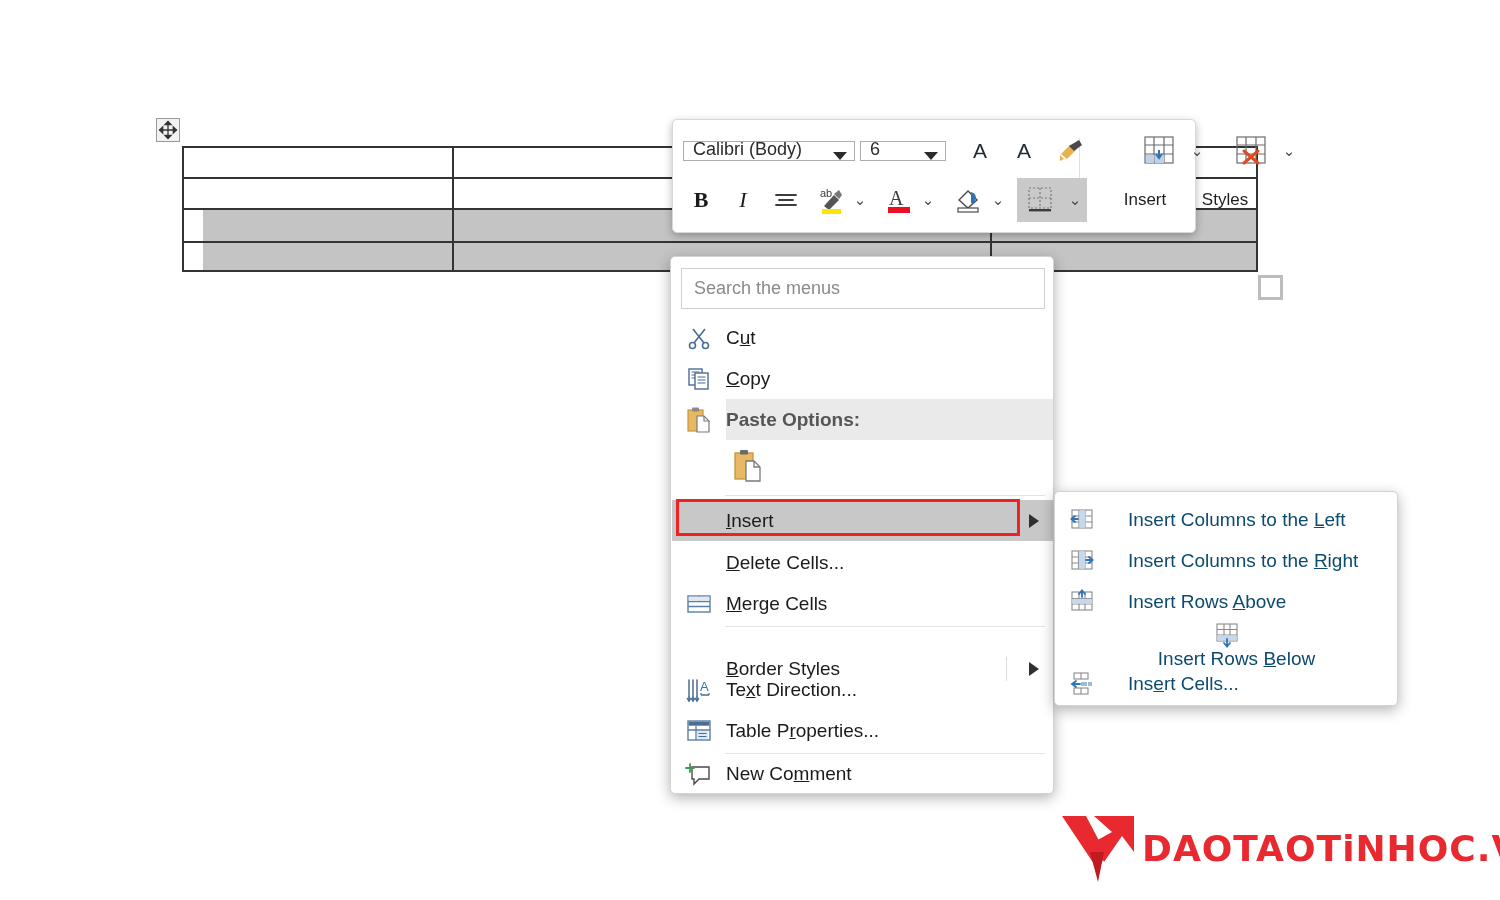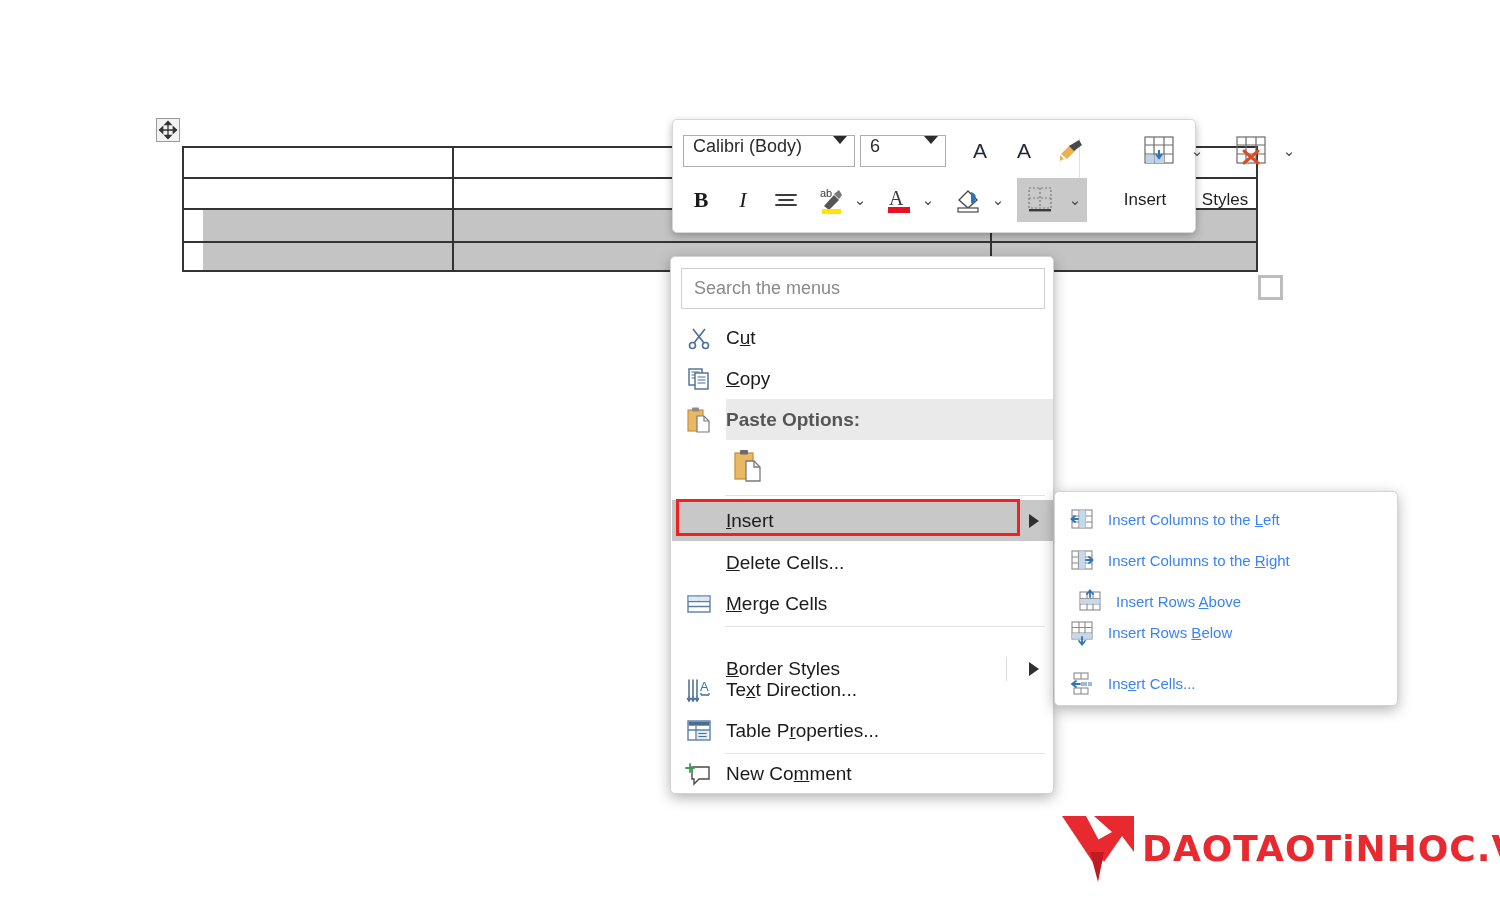--- a/index.html
+++ b/index.html
@@ -37,22 +37,22 @@
   #mini-toolbar{
     position:absolute;left:672px;top:119px;width:524px;height:114px;
     background:#ffffff;border:1px solid #d8d8d8;border-radius:5px;
     box-shadow:0 3px 9px rgba(0,0,0,.28);
     box-sizing:border-box;
   }
   #mini-toolbar .mt-row{position:absolute;left:0;display:flex;align-items:center;}
   #mt-row-1{top:8px;height:46px;padding-left:10px;}
   #mt-row-2{top:56px;height:48px;padding-left:10px;}
   .combo{
-    height:32px;border:1px solid #adadad;background:#fff;box-sizing:border-box;
-    display:flex;align-items:flex-start;justify-content:space-between;
+    height:20px;border:1px solid #adadad;background:#fff;box-sizing:border-box;
+    display:flex;align-items:flex-end;justify-content:space-between;
     padding:0 7px 0 9px;font-size:18px;color:#2b2b2b;
   }
   #font-name-combo{width:172px;}
   #font-size-combo{width:86px;margin-left:5px;}
   .caret-dn{width:0;height:0;border-left:7px solid transparent;border-right:7px solid transparent;border-top:8px solid #2b2b2b;}
   .tbtn{height:40px;min-width:36px;display:flex;align-items:center;justify-content:center;
         cursor:default;position:relative;}
   .tbtn.pressed{background:#c9c9c9;}
   .chev{width:18px;height:40px;display:flex;align-items:center;justify-content:center;
         font-size:15px;color:#444;}
@@ -97,21 +97,21 @@
   }
 
   
   #insert-submenu{
     position:absolute;left:1054px;top:491px;width:344px;height:215px;
     background:#ffffff;border:1px solid #d2d2d2;border-radius:5px;
     box-shadow:0 4px 14px rgba(0,0,0,.30);box-sizing:border-box;
   }
   .smi{position:absolute;left:1px;width:341px;height:41px;display:flex;align-items:center;}
   .smi .smi-icon{width:52px;min-width:52px;display:flex;align-items:center;justify-content:center;}
-  .smi .smi-label{font-size:15px;color:#3b82f6;white-space:nowrap;}
+  .smi .smi-label{font-size:19px;color:#0c4a6e;white-space:nowrap;margin-left:20px;}
 
   
   #watermark{position:absolute;left:1060px;top:812px;display:flex;align-items:center;}
   #watermark-text{font-size:36px;font-weight:bold;color:#e8292f;letter-spacing:1px;
       font-family:"DejaVu Sans", sans-serif;margin-left:6px;}
 </style>
 </head>
 <body>
 
 <div class="stage">
@@ -420,35 +420,35 @@
             <rect x="4" y="3" width="20" height="18"></rect>
             <path d="M4 9h20M4 15h20M10.5 3v18M17 3v18"></path>
           </g>
           <rect x="10.8" y="3.3" width="6.4" height="17.4" fill="#c6d9ec"></rect>
           <path d="M18 12 h6 M21 9 l3.5 3 l-3.5 3" stroke="#2e75b6" stroke-width="1.8" fill="none" stroke-linecap="round"></path>
         </svg>
       </span>
       <span class="smi-label">Insert Columns to the <u>R</u>ight</span>
     </div>
 
-    <div class="smi" style="top:89px;padding-left:8px;">
+    <div class="smi" style="top:89px;">
       <span class="smi-icon">
         <svg width="28" height="26" viewBox="0 0 28 26">
           <g stroke="#8a8a8a" stroke-width="1.1" fill="none">
             <rect x="4" y="3" width="20" height="18"></rect>
             <path d="M4 9.5h20M4 15h20M11 3v18M17 3v18"></path>
           </g>
           <rect x="4.3" y="9.8" width="19.4" height="5" fill="#c6d9ec"></rect>
           <path d="M14 8 v-6 M11 5 l3 -3.5 l3 3.5" stroke="#2e75b6" stroke-width="1.8" fill="none" stroke-linecap="round"></path>
         </svg>
       </span>
       <span class="smi-label">Insert Rows <u>A</u>bove</span>
     </div>
 
-    <div class="smi" style="top:120px;">
+    <div class="smi" style="top:130px;flex-direction:column;">
       <span class="smi-icon">
         <svg width="28" height="26" viewBox="0 0 28 26">
           <g stroke="#8a8a8a" stroke-width="1.1" fill="none">
             <rect x="4" y="2" width="20" height="17"></rect>
             <path d="M4 7.5h20M4 13h20M11 2v17M17 2v17"></path>
           </g>
           <rect x="4.3" y="13.3" width="19.4" height="5.4" fill="#c6d9ec"></rect>
           <path d="M14 17 v7 M11 21 l3 3.5 l3 -3.5" stroke="#2e75b6" stroke-width="1.8" fill="none" stroke-linecap="round"></path>
         </svg>
       </span>

